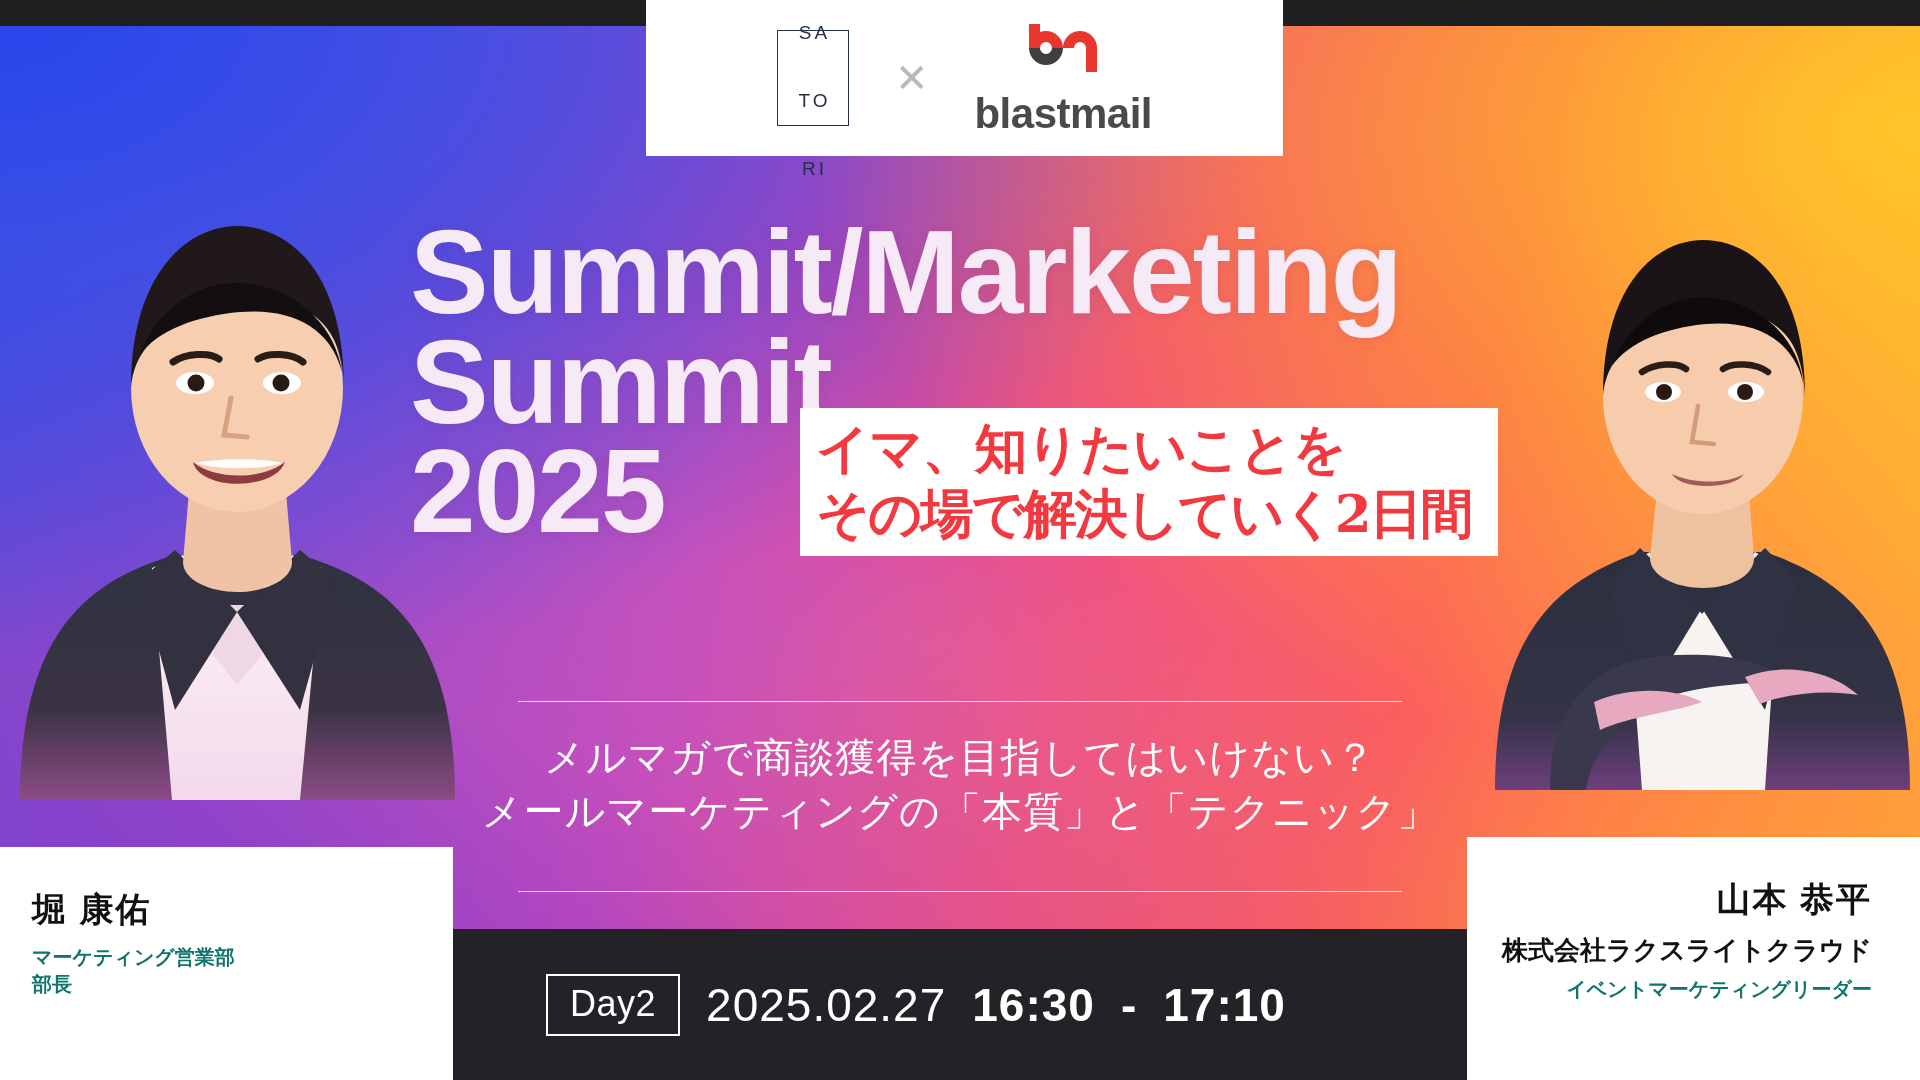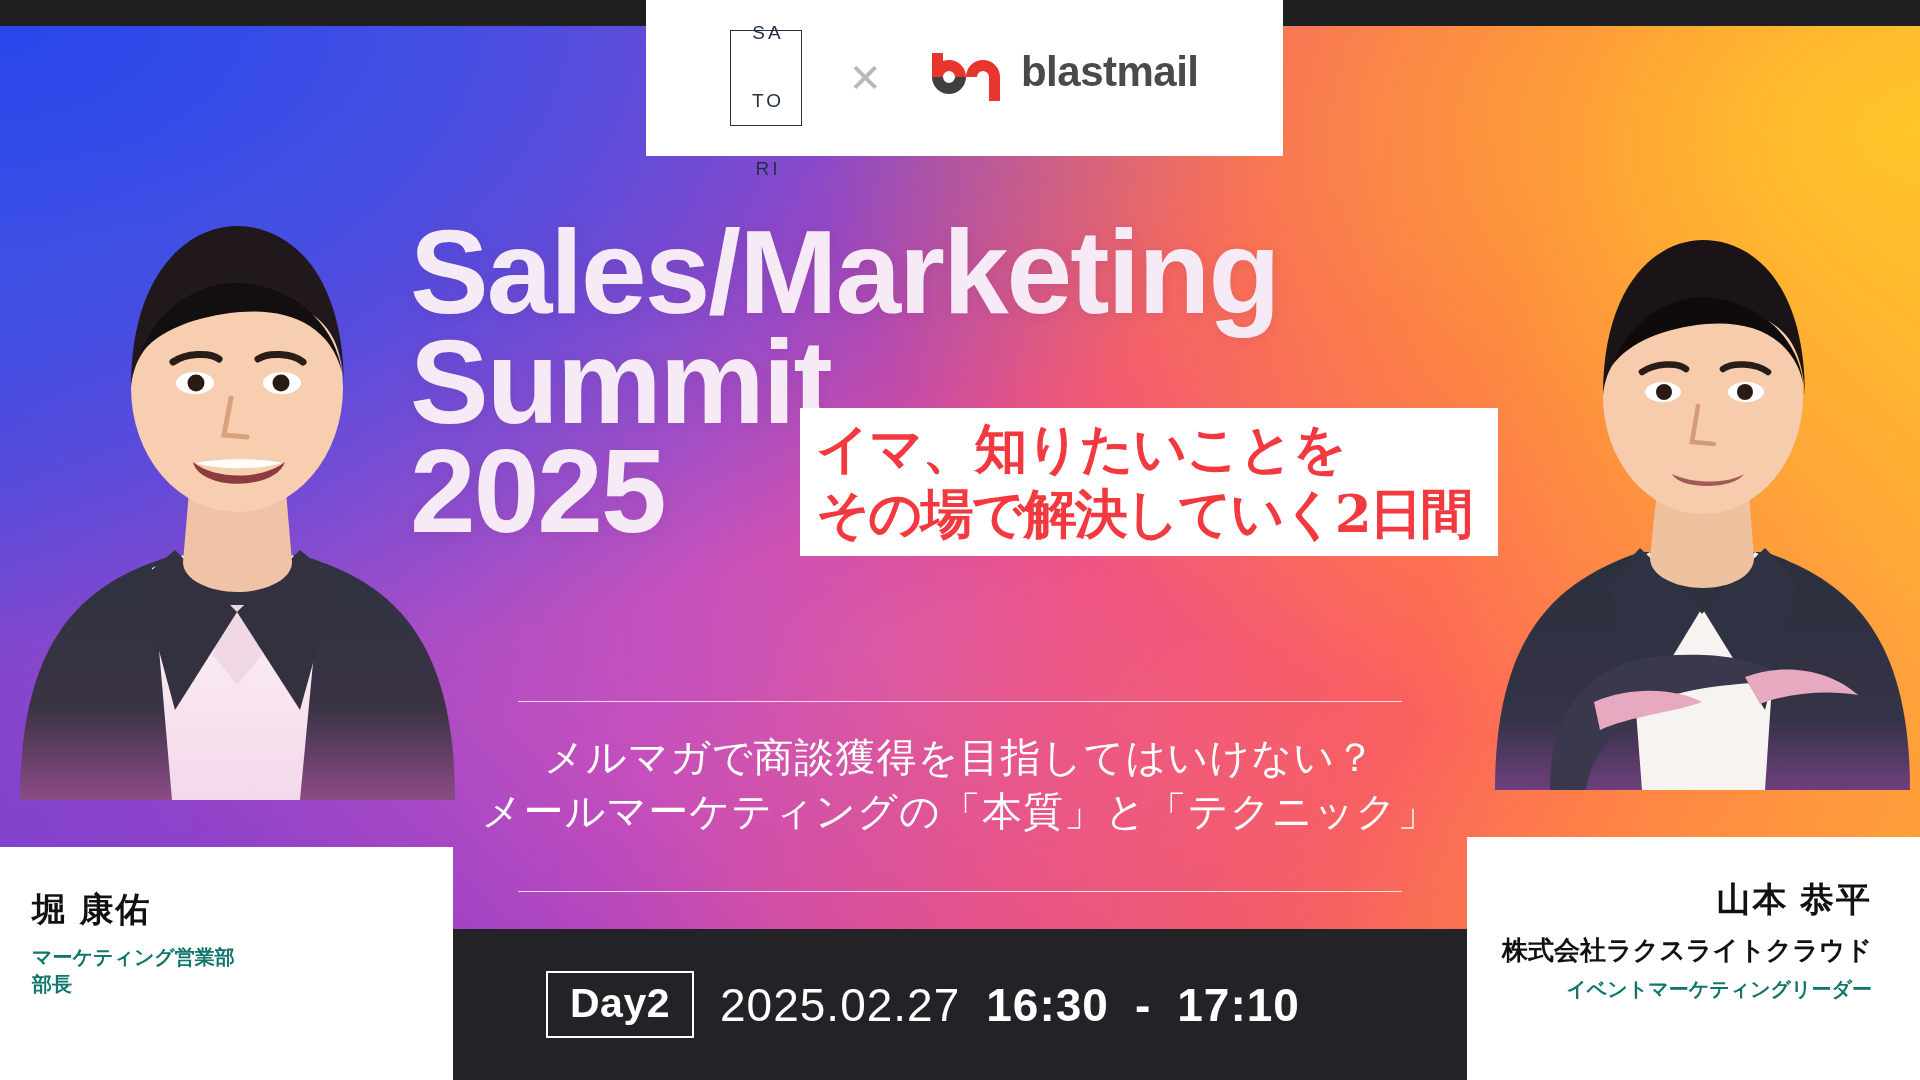--- a/index.html
+++ b/index.html
@@ -33,21 +33,21 @@
   }
   .satori-box{
     width:72px; height:96px; border:1.6px solid #243044;
     display:flex; flex-direction:column; align-items:center; justify-content:center; gap:5px;
   }
   .satori-box span{
     color:#243044; font-size:19px; letter-spacing:3px; line-height:1; font-weight:400;
     font-family:"Liberation Sans","DejaVu Sans",sans-serif; text-indent:3px;margin-top:44px;
   }
   .x-mark{ color:#b9b9b9; font-size:40px; font-weight:300; line-height:1; }
-  .bm-wrap{ display:flex; align-items:flex-start; gap:17px; }
+  .bm-wrap{ display:flex; align-items:center; gap:17px;flex-direction:column; }
   .bm-text{ color:#4a4a4a; font-size:42px; font-weight:700; letter-spacing:-.5px; line-height:1; }
 
   
   .title-block{
     position:absolute; left:410px; top:218px; width:1140px;
     font-weight:700; color:#f5eaf5; line-height:.93;
     font-size:118px; letter-spacing:-2px;
     font-family:"Liberation Sans","DejaVu Sans",sans-serif;
     text-shadow:0 2px 12px rgba(120,30,90,.13);
   }
@@ -84,21 +84,21 @@
     font-family:"DejaVu Serif","Liberation Serif",serif; letter-spacing:1px;
   }
   .sess-title span{ display:block; white-space:nowrap; }
 
   
   .datebar{
     position:absolute; left:453px; top:929px; width:1014px; height:151px;
     background:#232327; display:flex; align-items:center; gap:26px; padding-left:93px;
   }
   .day-chip{
-    border:2.5px solid #ffffff; color:#ffffff; font-size:41px; font-weight:700;
+    border:2.5px solid #ffffff; color:#ffffff; font-size:36px; font-weight:400;
     padding:10px 22px 12px; line-height:1; letter-spacing:.5px;
   }
   .date-txt{ color:#ffffff; font-size:46px; font-weight:400; letter-spacing:1px; }
   .time-txt{ color:#ffffff; font-size:46px; font-weight:700; letter-spacing:1px; }
 
   
   .spk{
     position:absolute; background:#ffffff; bottom:0;
     display:flex; flex-direction:column; justify-content:flex-start;
   }
@@ -210,21 +210,21 @@
         <path d="M4 26 a17 17 0 0 0 34 0 h-11 a6 6 0 0 1 -12 0 z" fill="#3f3f42"></path>
         <path d="M4 26 a17 17 0 0 1 34 0 h-11 a6 6 0 0 0 -12 0 z" fill="#e8352e"></path>
         <path d="M38 26 a17 17 0 0 1 34 0 v24 h-11 v-24 a6 6 0 0 0 -12 0 z" fill="#e8352e"></path>
         <path d="M38 26 h11 v24 h-11 z" fill="#3f3f42" opacity="0"></path>
       </svg>
       <span class="bm-text">blastmail</span>
     </div>
   </div>
 
   <div class="title-block">
-    <span class="ln">Sales/Marketing</span>
+    <span class="ln">Summit/Marketing</span>
     <span class="ln">Summit</span>
     <span class="ln">2025</span>
   </div>
 
   <div class="callout">
     <div class="l1">イマ、知りたいことを</div>
     <div class="l2">その場で解決していく2日間</div>
   </div>
 
   <div class="rule top"></div>

